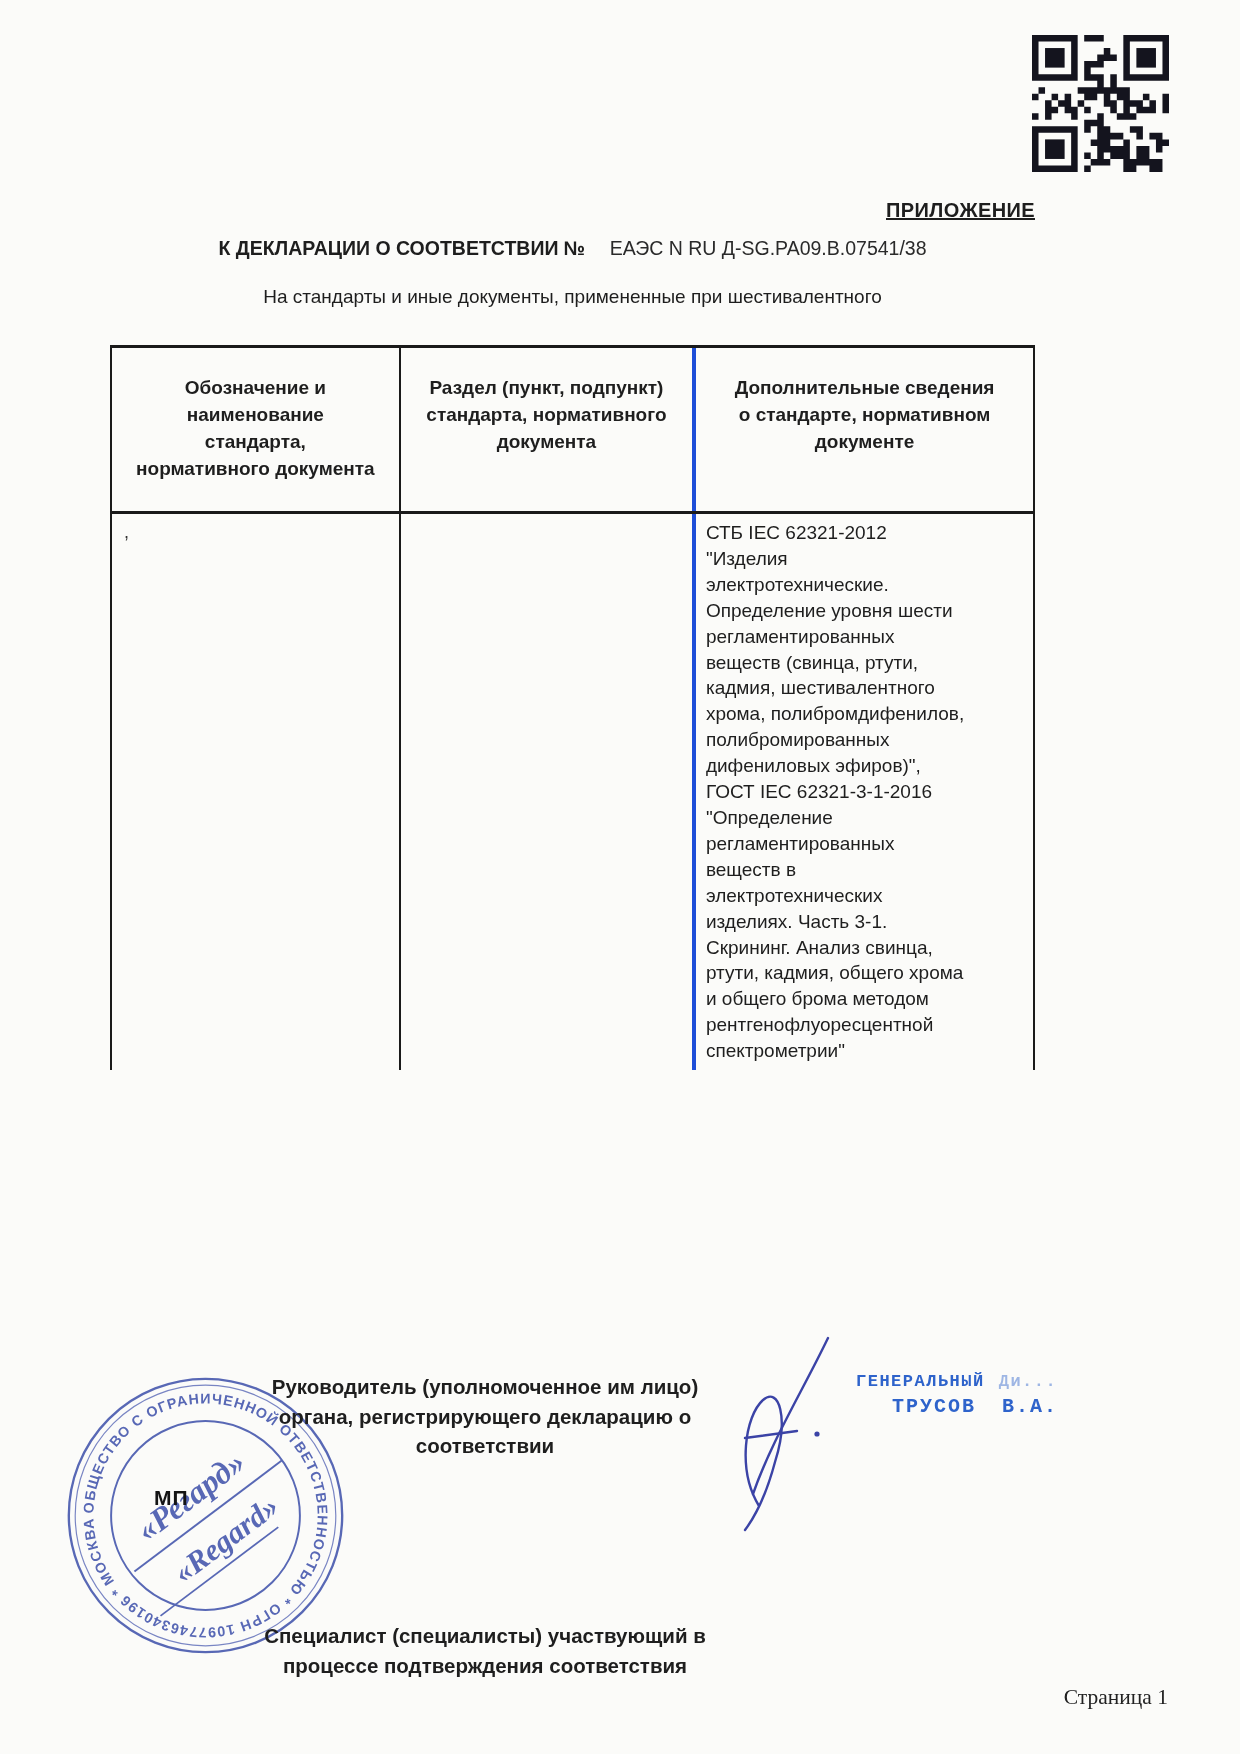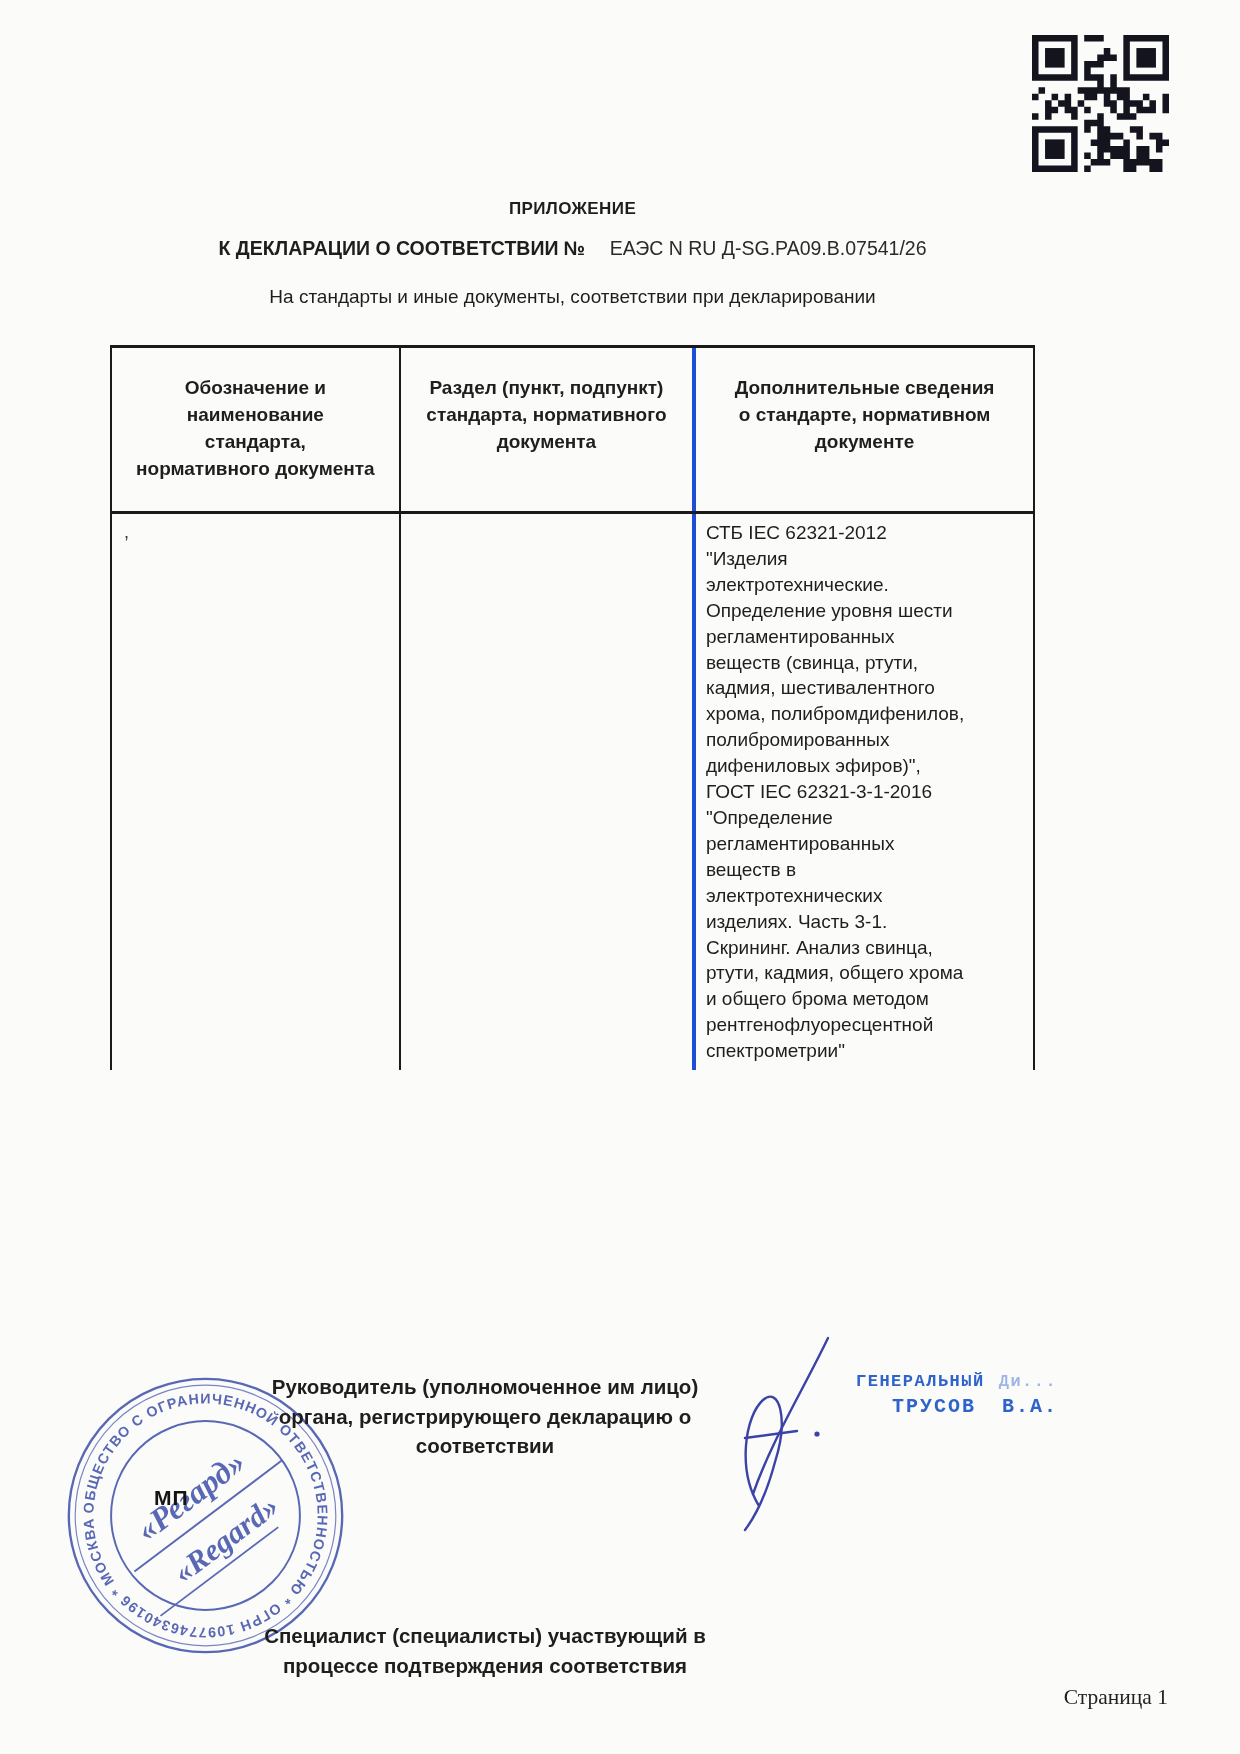--- a/index.html
+++ b/index.html
@@ -7,22 +7,22 @@
     width:1240px;height:1754px;position:relative;
     background:#fbfbf9;
     font-family:"Liberation Sans",sans-serif;
     color:#1e1e1e;
     overflow:hidden;
   }
   .abs{position:absolute;}
 
   
   .doc-title{
-    left:110px;top:199px;width:925px;text-align:center;
-    font-size:17px;font-weight:bold;letter-spacing:.4px;
+    left:110px;top:199px;width:925px;text-align:right;
+    font-size:20px;font-weight:bold;letter-spacing:.4px;text-decoration:underline;
   }
   .decl-row{
     left:110px;top:237px;width:925px;
     display:flex;justify-content:center;align-items:baseline;gap:24px;
     font-size:19.5px;
   }
   .decl-row .lbl{font-weight:bold;}
   .decl-row .num{font-weight:normal;color:#2a2a2a;}
   .doc-subtitle{
     left:110px;top:286px;width:925px;text-align:center;
@@ -97,24 +97,24 @@
     <path fill-rule="evenodd" d="M0,91h45.5v45.5h-45.5z M6.5,97.5v32.5h32.5v-32.5z"></path>
     <rect x="13" y="104" width="19.5" height="19.5"></rect>
     <path id="qr-modules" d="M52.0,0.0h6.5v6.5h-6.5zM58.5,0.0h6.5v6.5h-6.5zM65.0,0.0h6.5v6.5h-6.5zM71.5,13.0h6.5v6.5h-6.5zM65.0,19.5h6.5v6.5h-6.5zM71.5,19.5h6.5v6.5h-6.5zM78.0,19.5h6.5v6.5h-6.5zM52.0,26.0h6.5v6.5h-6.5zM58.5,26.0h6.5v6.5h-6.5zM65.0,26.0h6.5v6.5h-6.5zM52.0,32.5h6.5v6.5h-6.5zM52.0,39.0h6.5v6.5h-6.5zM58.5,39.0h6.5v6.5h-6.5zM65.0,39.0h6.5v6.5h-6.5zM78.0,39.0h6.5v6.5h-6.5zM65.0,45.5h6.5v6.5h-6.5zM78.0,45.5h6.5v6.5h-6.5zM6.5,52.0h6.5v6.5h-6.5zM45.5,52.0h6.5v6.5h-6.5zM52.0,52.0h6.5v6.5h-6.5zM58.5,52.0h6.5v6.5h-6.5zM65.0,52.0h6.5v6.5h-6.5zM71.5,52.0h6.5v6.5h-6.5zM78.0,52.0h6.5v6.5h-6.5zM84.5,52.0h6.5v6.5h-6.5zM91.0,52.0h6.5v6.5h-6.5zM0.0,58.5h6.5v6.5h-6.5zM19.5,58.5h6.5v6.5h-6.5zM32.5,58.5h6.5v6.5h-6.5zM52.0,58.5h6.5v6.5h-6.5zM58.5,58.5h6.5v6.5h-6.5zM71.5,58.5h6.5v6.5h-6.5zM84.5,58.5h6.5v6.5h-6.5zM91.0,58.5h6.5v6.5h-6.5zM110.5,58.5h6.5v6.5h-6.5zM130.0,58.5h6.5v6.5h-6.5zM13.0,65.0h6.5v6.5h-6.5zM26.0,65.0h6.5v6.5h-6.5zM32.5,65.0h6.5v6.5h-6.5zM45.5,65.0h6.5v6.5h-6.5zM71.5,65.0h6.5v6.5h-6.5zM78.0,65.0h6.5v6.5h-6.5zM91.0,65.0h6.5v6.5h-6.5zM97.5,65.0h6.5v6.5h-6.5zM104.0,65.0h6.5v6.5h-6.5zM117.0,65.0h6.5v6.5h-6.5zM130.0,65.0h6.5v6.5h-6.5zM13.0,71.5h6.5v6.5h-6.5zM19.5,71.5h6.5v6.5h-6.5zM32.5,71.5h6.5v6.5h-6.5zM39.0,71.5h6.5v6.5h-6.5zM52.0,71.5h6.5v6.5h-6.5zM78.0,71.5h6.5v6.5h-6.5zM91.0,71.5h6.5v6.5h-6.5zM104.0,71.5h6.5v6.5h-6.5zM110.5,71.5h6.5v6.5h-6.5zM117.0,71.5h6.5v6.5h-6.5zM130.0,71.5h6.5v6.5h-6.5zM0.0,78.0h6.5v6.5h-6.5zM13.0,78.0h6.5v6.5h-6.5zM39.0,78.0h6.5v6.5h-6.5zM65.0,78.0h6.5v6.5h-6.5zM84.5,78.0h6.5v6.5h-6.5zM91.0,78.0h6.5v6.5h-6.5zM97.5,78.0h6.5v6.5h-6.5zM52.0,84.5h6.5v6.5h-6.5zM58.5,84.5h6.5v6.5h-6.5zM65.0,84.5h6.5v6.5h-6.5zM52.0,91.0h6.5v6.5h-6.5zM65.0,91.0h6.5v6.5h-6.5zM71.5,91.0h6.5v6.5h-6.5zM97.5,91.0h6.5v6.5h-6.5zM104.0,91.0h6.5v6.5h-6.5zM65.0,97.5h6.5v6.5h-6.5zM71.5,97.5h6.5v6.5h-6.5zM78.0,97.5h6.5v6.5h-6.5zM84.5,97.5h6.5v6.5h-6.5zM104.0,97.5h6.5v6.5h-6.5zM117.0,97.5h6.5v6.5h-6.5zM123.5,97.5h6.5v6.5h-6.5zM58.5,104.0h6.5v6.5h-6.5zM65.0,104.0h6.5v6.5h-6.5zM71.5,104.0h6.5v6.5h-6.5zM91.0,104.0h6.5v6.5h-6.5zM123.5,104.0h6.5v6.5h-6.5zM130.0,104.0h6.5v6.5h-6.5zM65.0,110.5h6.5v6.5h-6.5zM71.5,110.5h6.5v6.5h-6.5zM78.0,110.5h6.5v6.5h-6.5zM84.5,110.5h6.5v6.5h-6.5zM91.0,110.5h6.5v6.5h-6.5zM104.0,110.5h6.5v6.5h-6.5zM110.5,110.5h6.5v6.5h-6.5zM123.5,110.5h6.5v6.5h-6.5zM52.0,117.0h6.5v6.5h-6.5zM65.0,117.0h6.5v6.5h-6.5zM78.0,117.0h6.5v6.5h-6.5zM84.5,117.0h6.5v6.5h-6.5zM91.0,117.0h6.5v6.5h-6.5zM104.0,117.0h6.5v6.5h-6.5zM110.5,117.0h6.5v6.5h-6.5zM58.5,123.5h6.5v6.5h-6.5zM65.0,123.5h6.5v6.5h-6.5zM71.5,123.5h6.5v6.5h-6.5zM91.0,123.5h6.5v6.5h-6.5zM97.5,123.5h6.5v6.5h-6.5zM104.0,123.5h6.5v6.5h-6.5zM110.5,123.5h6.5v6.5h-6.5zM117.0,123.5h6.5v6.5h-6.5zM123.5,123.5h6.5v6.5h-6.5zM52.0,130.0h6.5v6.5h-6.5zM91.0,130.0h6.5v6.5h-6.5zM97.5,130.0h6.5v6.5h-6.5zM117.0,130.0h6.5v6.5h-6.5zM123.5,130.0h6.5v6.5h-6.5z"></path>
   </g>
 </svg>
 
 <div class="abs doc-title">ПРИЛОЖЕНИЕ</div>
 
 <div class="abs decl-row">
   <span class="lbl">К ДЕКЛАРАЦИИ О СООТВЕТСТВИИ №</span>
-  <span class="num">ЕАЭС N RU Д-SG.PA09.B.07541/26</span>
+  <span class="num">ЕАЭС N RU Д-SG.PA09.B.07541/38</span>
 </div>
 
-<div class="abs doc-subtitle">На стандарты и иные документы, соответствии при декларировании</div>
+<div class="abs doc-subtitle">На стандарты и иные документы, примененные при шестивалентного</div>
 
 <div class="abs std-table">
   <div class="thead">
     <div class="cell c1 th">Обозначение и
 наименование стандарта,
 нормативного документа</div>
     <div class="cell c2 th">Раздел (пункт, подпункт)
 стандарта, нормативного
 документа</div>
     <div class="cell c3 th">Дополнительные сведения

